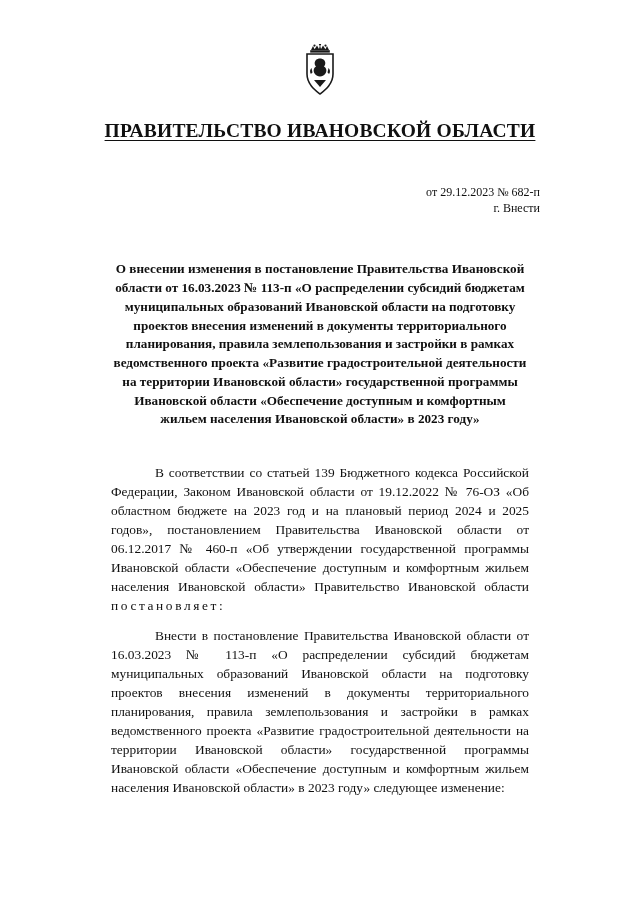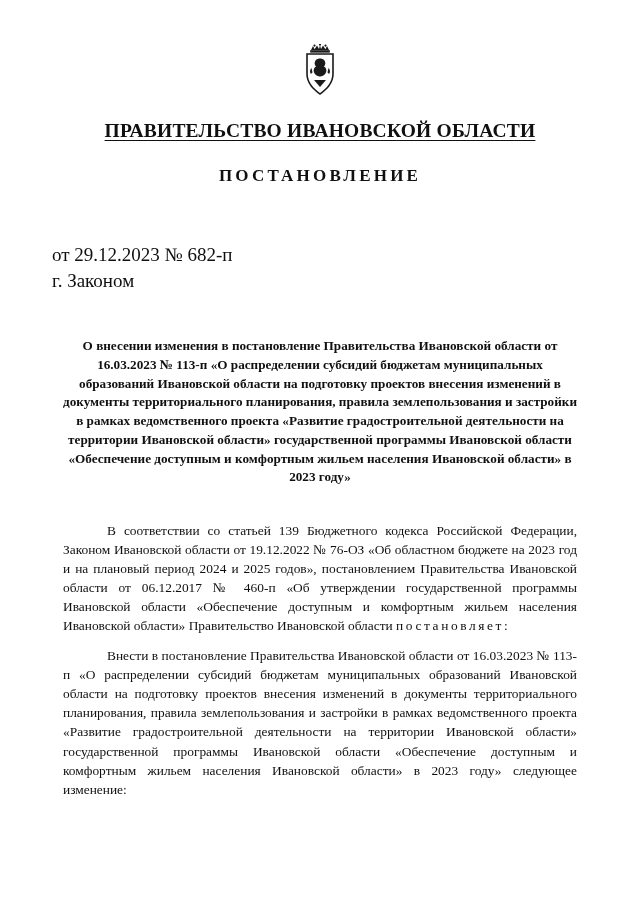--- a/index.html
+++ b/index.html
@@ -12,21 +12,21 @@
     height: 905px;
     font-family: "Liberation Serif", serif;
     color: #101010;
     overflow: hidden;
   }
   .page {
     position: relative;
     width: 640px;
     height: 905px;
     box-sizing: border-box;
-    padding: 0 52px;
+    padding: 0 100px;
   }
   .emblem-wrap {
     display: flex;
     justify-content: center;
     align-items: flex-end;
     height: 96px;
     padding-top: 48px;
     box-sizing: border-box;
   }
   .emblem {
@@ -43,23 +43,23 @@
     text-underline-offset: 3px;
   }
   .doc-type {
     margin-top: 24px;
     text-align: center;
     font-size: 17px;
     font-weight: bold;
     letter-spacing: 3.2px;
   }
   .date-block {
-    margin-top: 56px;
-    text-align: left;
-    font-size: 19px;
+    margin-top: 42px;
+    text-align: right;
+    font-size: 12px;
     line-height: 1.35;
   }
   .date-line, .city-line {
     display: block;
   }
   .subject {
     margin-top: 44px;
     text-align: center;
     font-size: 13.2px;
     font-weight: bold;
@@ -107,25 +107,24 @@
         <path d="M19 16 c2 -2 6 -2 8 0 c2 2 1.5 5 0 6.5 c2 1 3 3.5 2 6 c-1 2.6 -4 4 -6 4 c-2 0 -5 -1.4 -6 -4 c-1 -2.5 0 -5 2 -6 c-1.5 -1.5 -2 -4.5 0 -6.5 z"></path>
         <path d="M14.5 24 c-1.6 1.2 -2 4 -0.6 6 l1.6 -1.4 z"></path>
         <path d="M31.5 24 c1.6 1.2 2 4 0.6 6 l-1.6 -1.4 z"></path>
         <path d="M17 36 h12 l-6 7 z"></path>
       </g>
     </svg>
   </div>
 
   <div class="gov-title">ПРАВИТЕЛЬСТВО ИВАНОВСКОЙ ОБЛАСТИ</div>
 
-  <div class="doc-type">ПОСТАНОВЛЕНИЕ</div>
 
   <div class="date-block">
     <span class="date-line">от 29.12.2023 № 682-п</span>
-    <span class="city-line">г. Законом</span>
+    <span class="city-line">г. Внести</span>
   </div>
 
   <div class="subject">О внесении изменения в постановление Правительства Ивановской области от 16.03.2023 № 113-п «О распределении субсидий бюджетам муниципальных образований Ивановской области на подготовку проектов внесения изменений в документы территориального планирования, правила землепользования и застройки в рамках ведомственного проекта «Развитие градостроительной деятельности на территории Ивановской области» государственной программы Ивановской области «Обеспечение доступным и комфортным жильем населения Ивановской области» в 2023 году»</div>
 
   <div class="body-text">
     <p class="para-1"><span>В соответствии со статьей 139 Бюджетного кодекса Российской Федерации, Законом Ивановской области от 19.12.2022 № 76-ОЗ «Об областном бюджете на 2023 год и на плановый период 2024 и 2025 годов», постановлением Правительства Ивановской области от 06.12.2017 № 460-п «Об утверждении государственной программы Ивановской области «Обеспечение доступным и комфортным жильем населения Ивановской области» Правительство Ивановской области </span><span class="spaced-word">постановляет:</span></p>
     <p class="para-2">Внести в постановление Правительства Ивановской области от 16.03.2023 № 113-п «О распределении субсидий бюджетам муниципальных образований Ивановской области на подготовку проектов внесения изменений в документы территориального планирования, правила землепользования и застройки в рамках ведомственного проекта «Развитие градостроительной деятельности на территории Ивановской области» государственной программы Ивановской области «Обеспечение доступным и комфортным жильем населения Ивановской области» в 2023 году» следующее изменение:</p>
   </div>
 
 </div>

